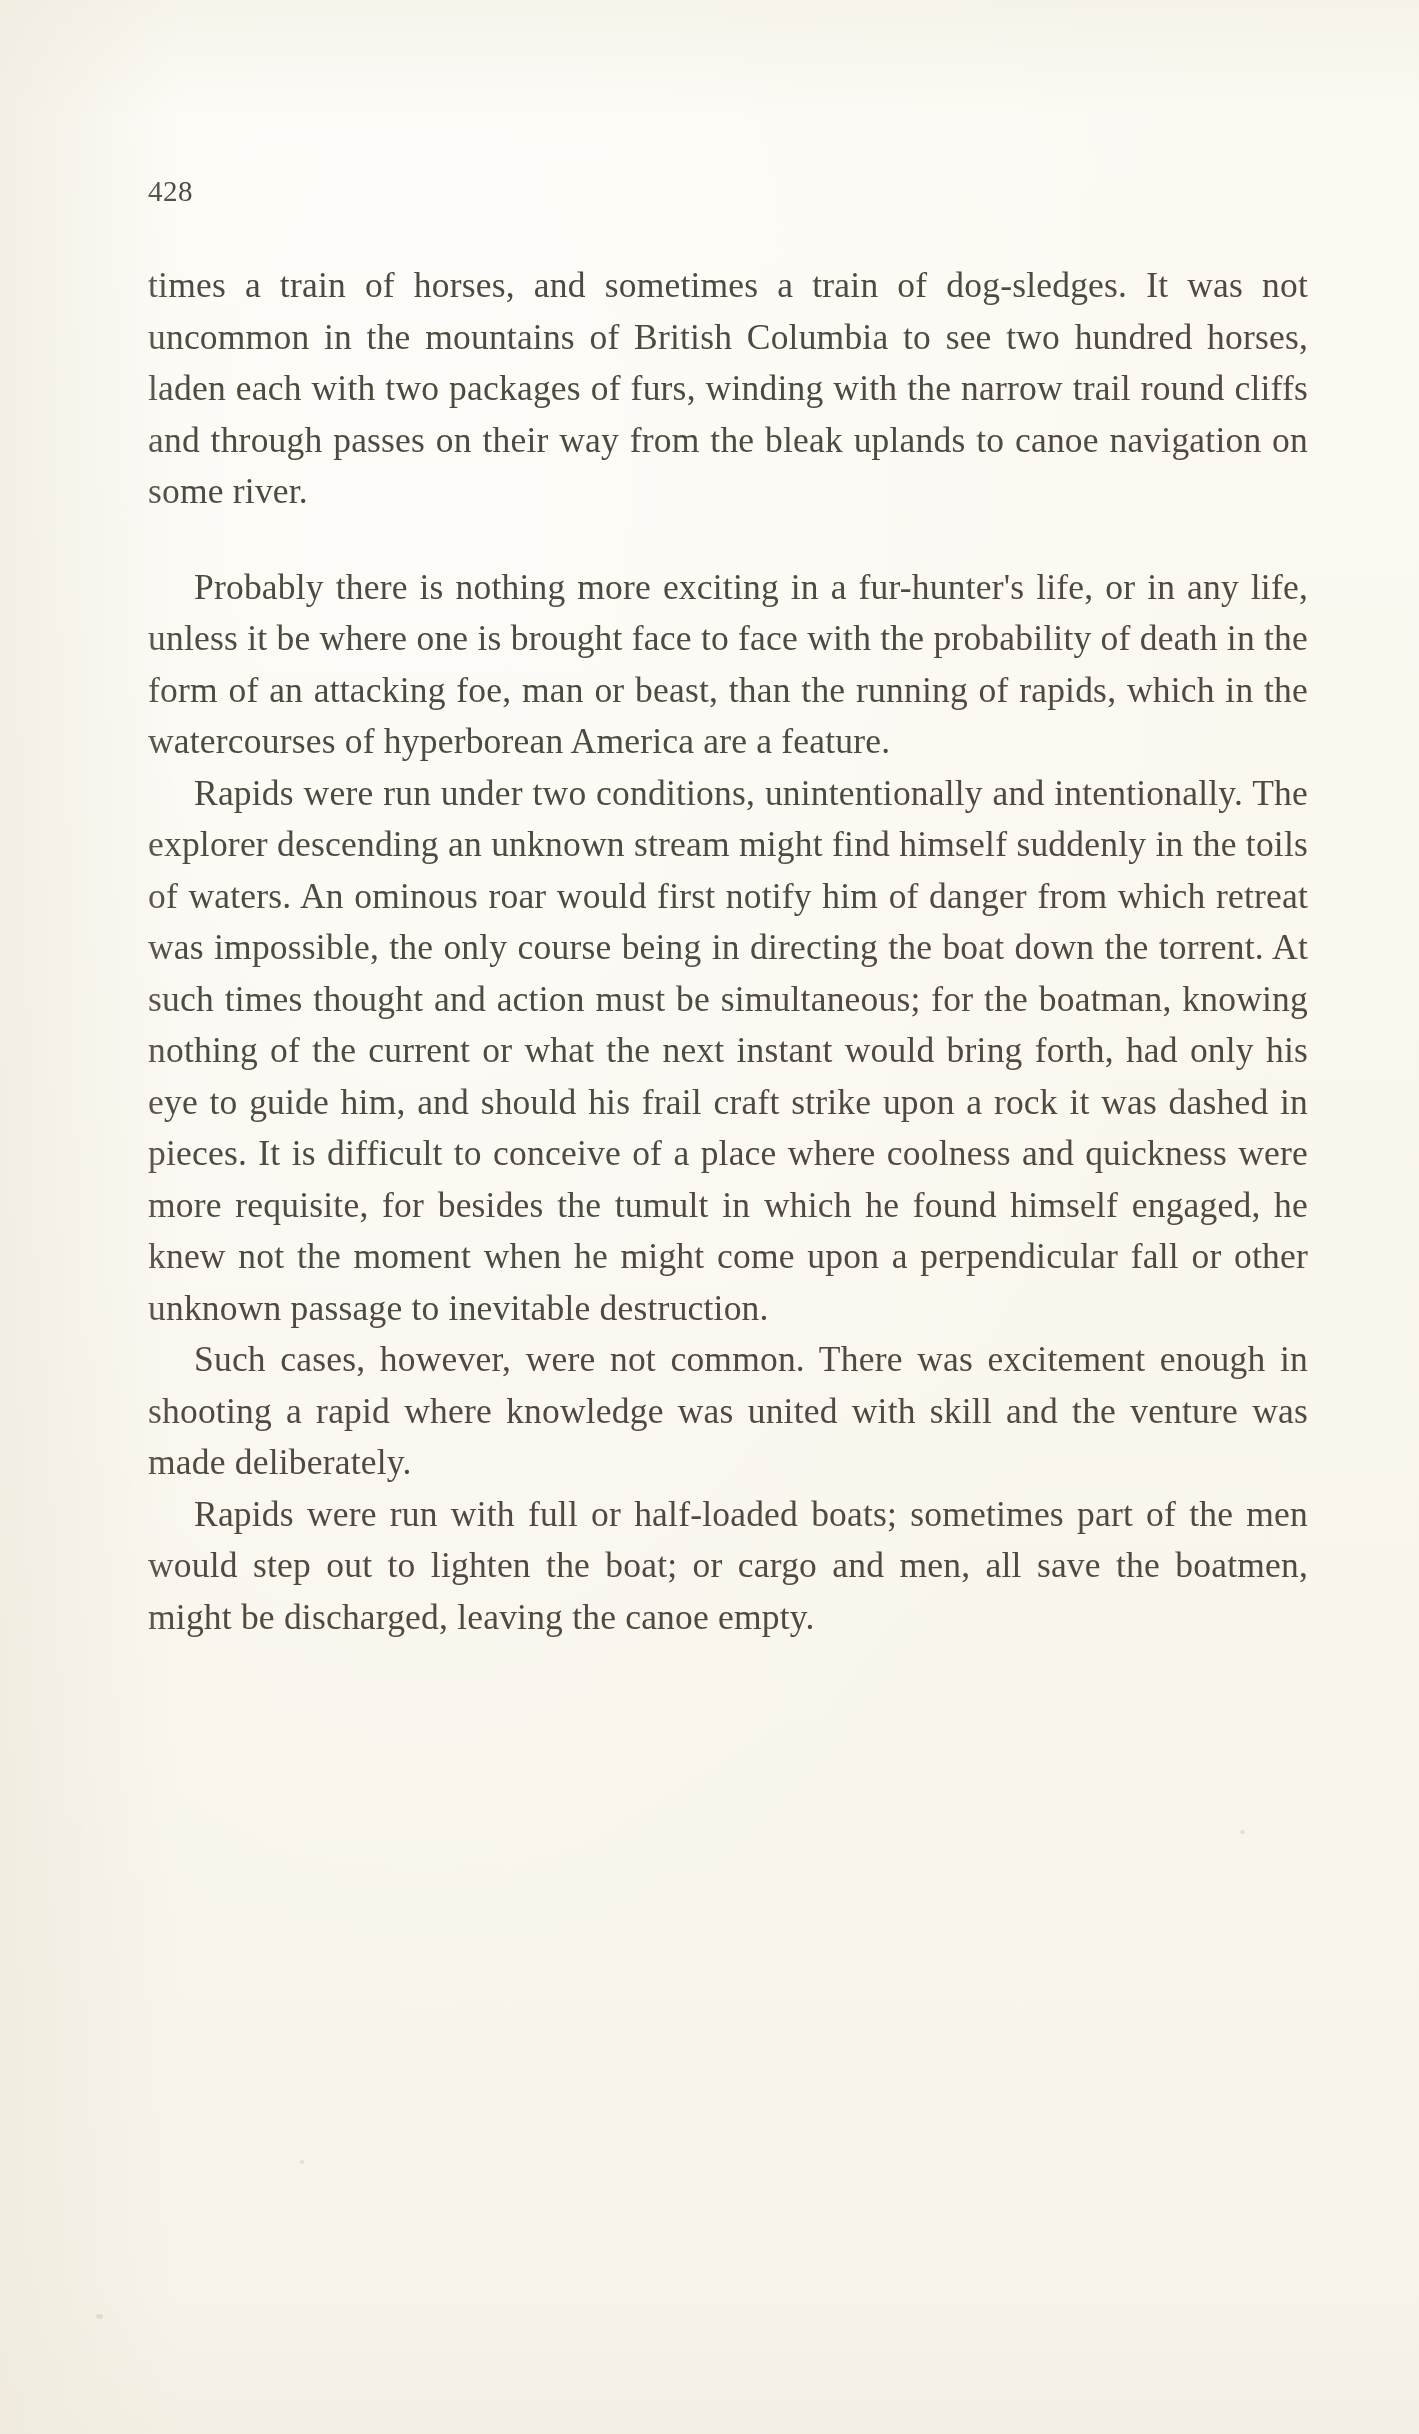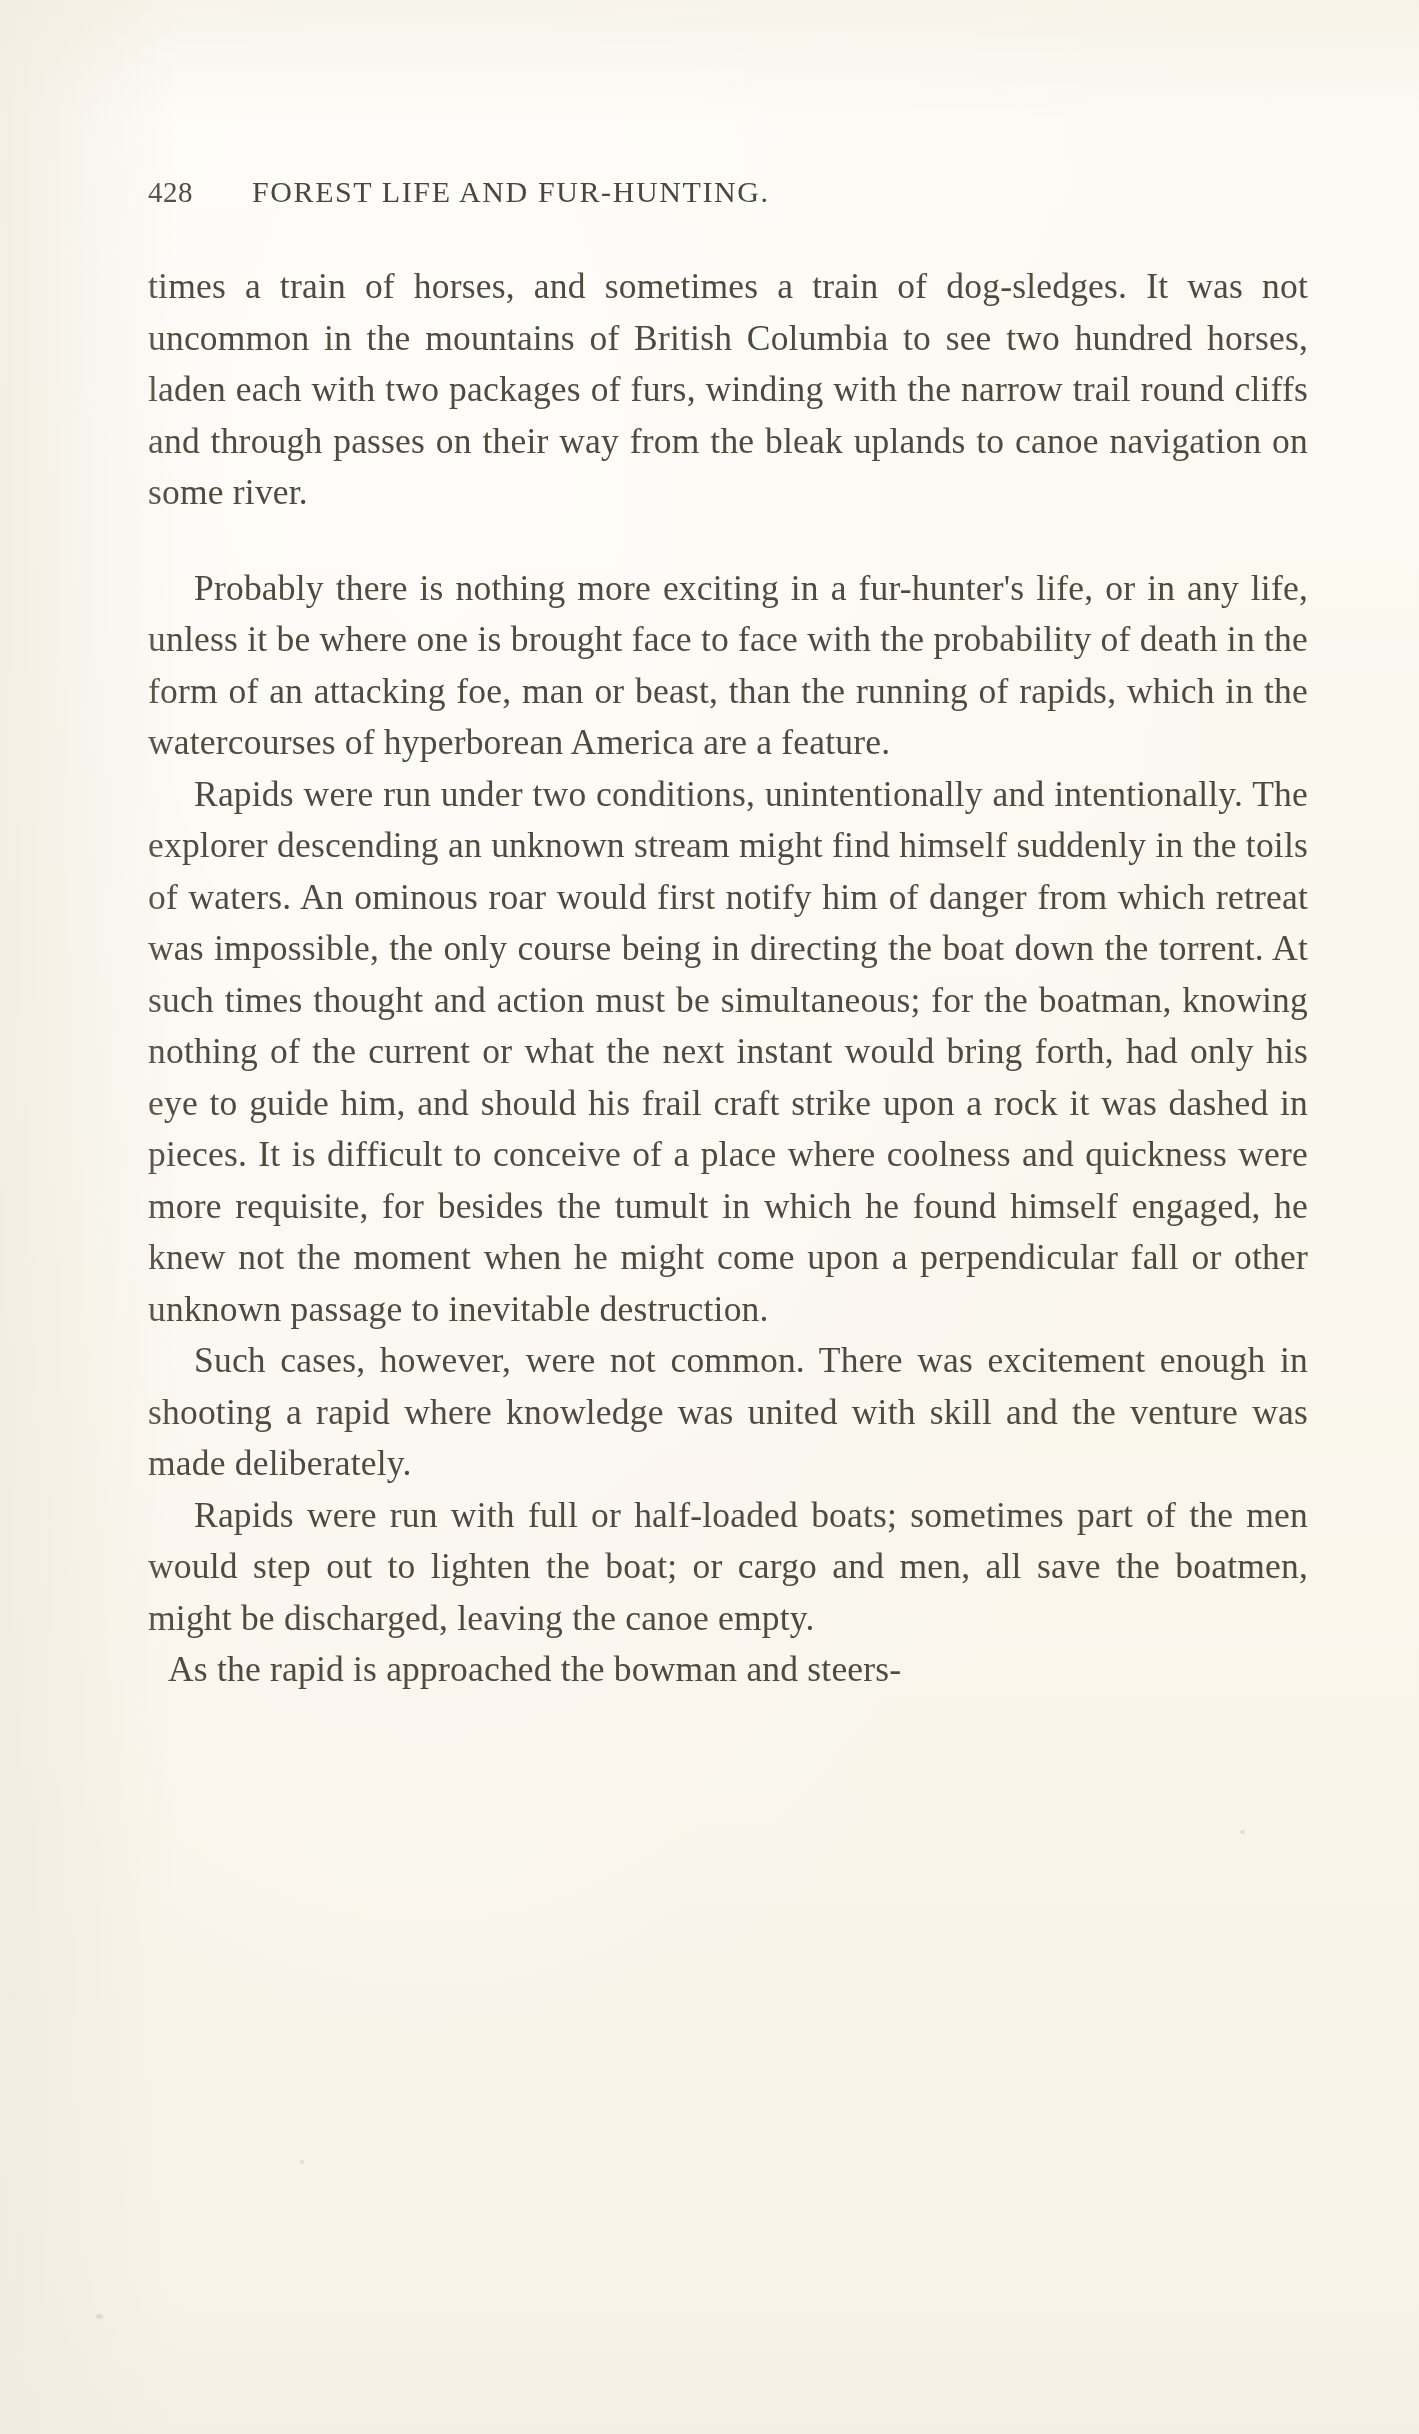--- a/index.html
+++ b/index.html
@@ -106,34 +106,32 @@
 </head>
 <body>
 
 <div class="page">
   <div class="paper-tint"></div>
 
   <div class="content">
 
     <div class="running-head">
       <div class="folio">428</div>
-      <div class="head-title">FOREST LIFE AND FUR-HUNTING.</div>
     </div>
 
     <p>times a train of horses, and sometimes a train of dog-sledges. It was not uncommon in the mountains of British Columbia to see two hundred horses, laden each with two packages of furs, winding with the narrow trail round cliffs and through passes on their way from the bleak uplands to canoe navigation on some river.</p>
 
     <p class="indent gap">Probably there is nothing more exciting in a fur-hunter's life, or in any life, unless it be where one is brought face to face with the probability of death in the form of an attacking foe, man or beast, than the running of rapids, which in the watercourses of hyperborean America are a feature.</p>
 
     <p class="indent">Rapids were run under two conditions, unintentionally and intentionally. The explorer descending an unknown stream might find himself suddenly in the toils of waters. An ominous roar would first notify him of danger from which retreat was impossible, the only course being in directing the boat down the torrent. At such times thought and action must be simultaneous; for the boatman, knowing nothing of the current or what the next instant would bring forth, had only his eye to guide him, and should his frail craft strike upon a rock it was dashed in pieces. It is difficult to conceive of a place where coolness and quickness were more requisite, for besides the tumult in which he found himself engaged, he knew not the moment when he might come upon a perpendicular fall or other unknown passage to inevitable destruction.</p>
 
     <p class="indent">Such cases, however, were not common. There was excitement enough in shooting a rapid where knowledge was united with skill and the venture was made deliberately.</p>
 
     <p class="indent">Rapids were run with full or half-loaded boats; sometimes part of the men would step out to lighten the boat; or cargo and men, all save the boatmen, might be discharged, leaving the canoe empty.</p>
 
-    <p class="hang-left">As the rapid is approached the bowman and steers-</p>
 
   </div>
 
   <div class="fade-left"></div>
   <div class="fade-top"></div>
   <div class="fade-bottom"></div>
 
   <div class="speck" style="left:96px; top:2314px; width:7px; height:5px;"></div>
   <div class="speck" style="left:1240px; top:1830px; width:5px; height:4px;"></div>
   <div class="speck" style="left:300px; top:2160px; width:4px; height:4px;"></div>

